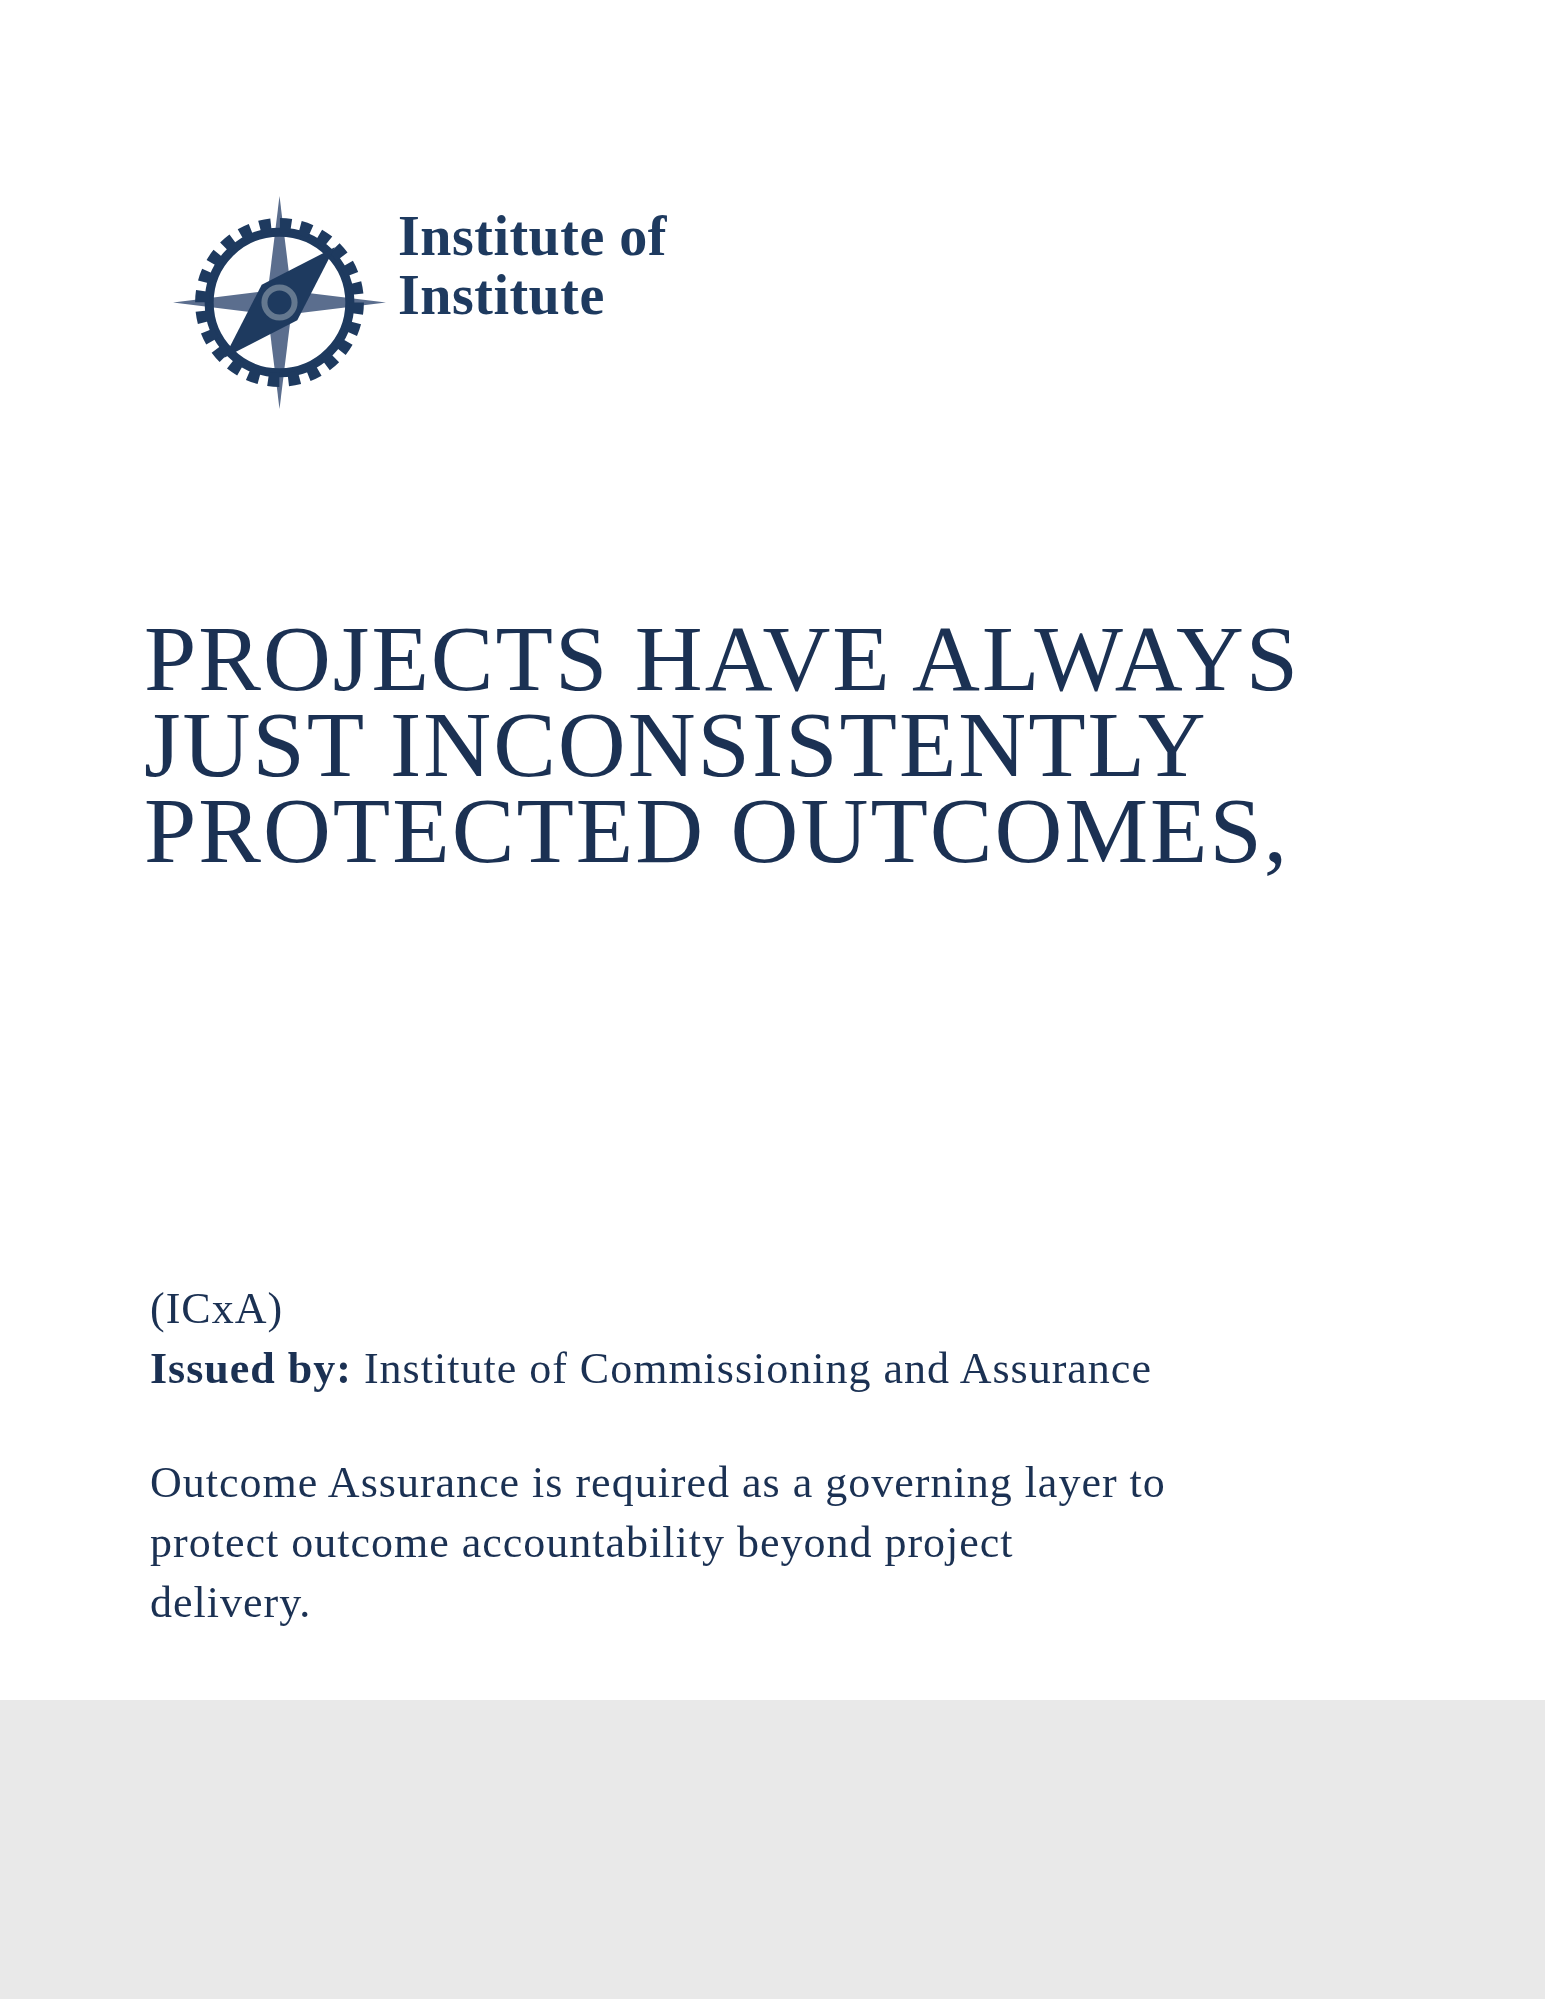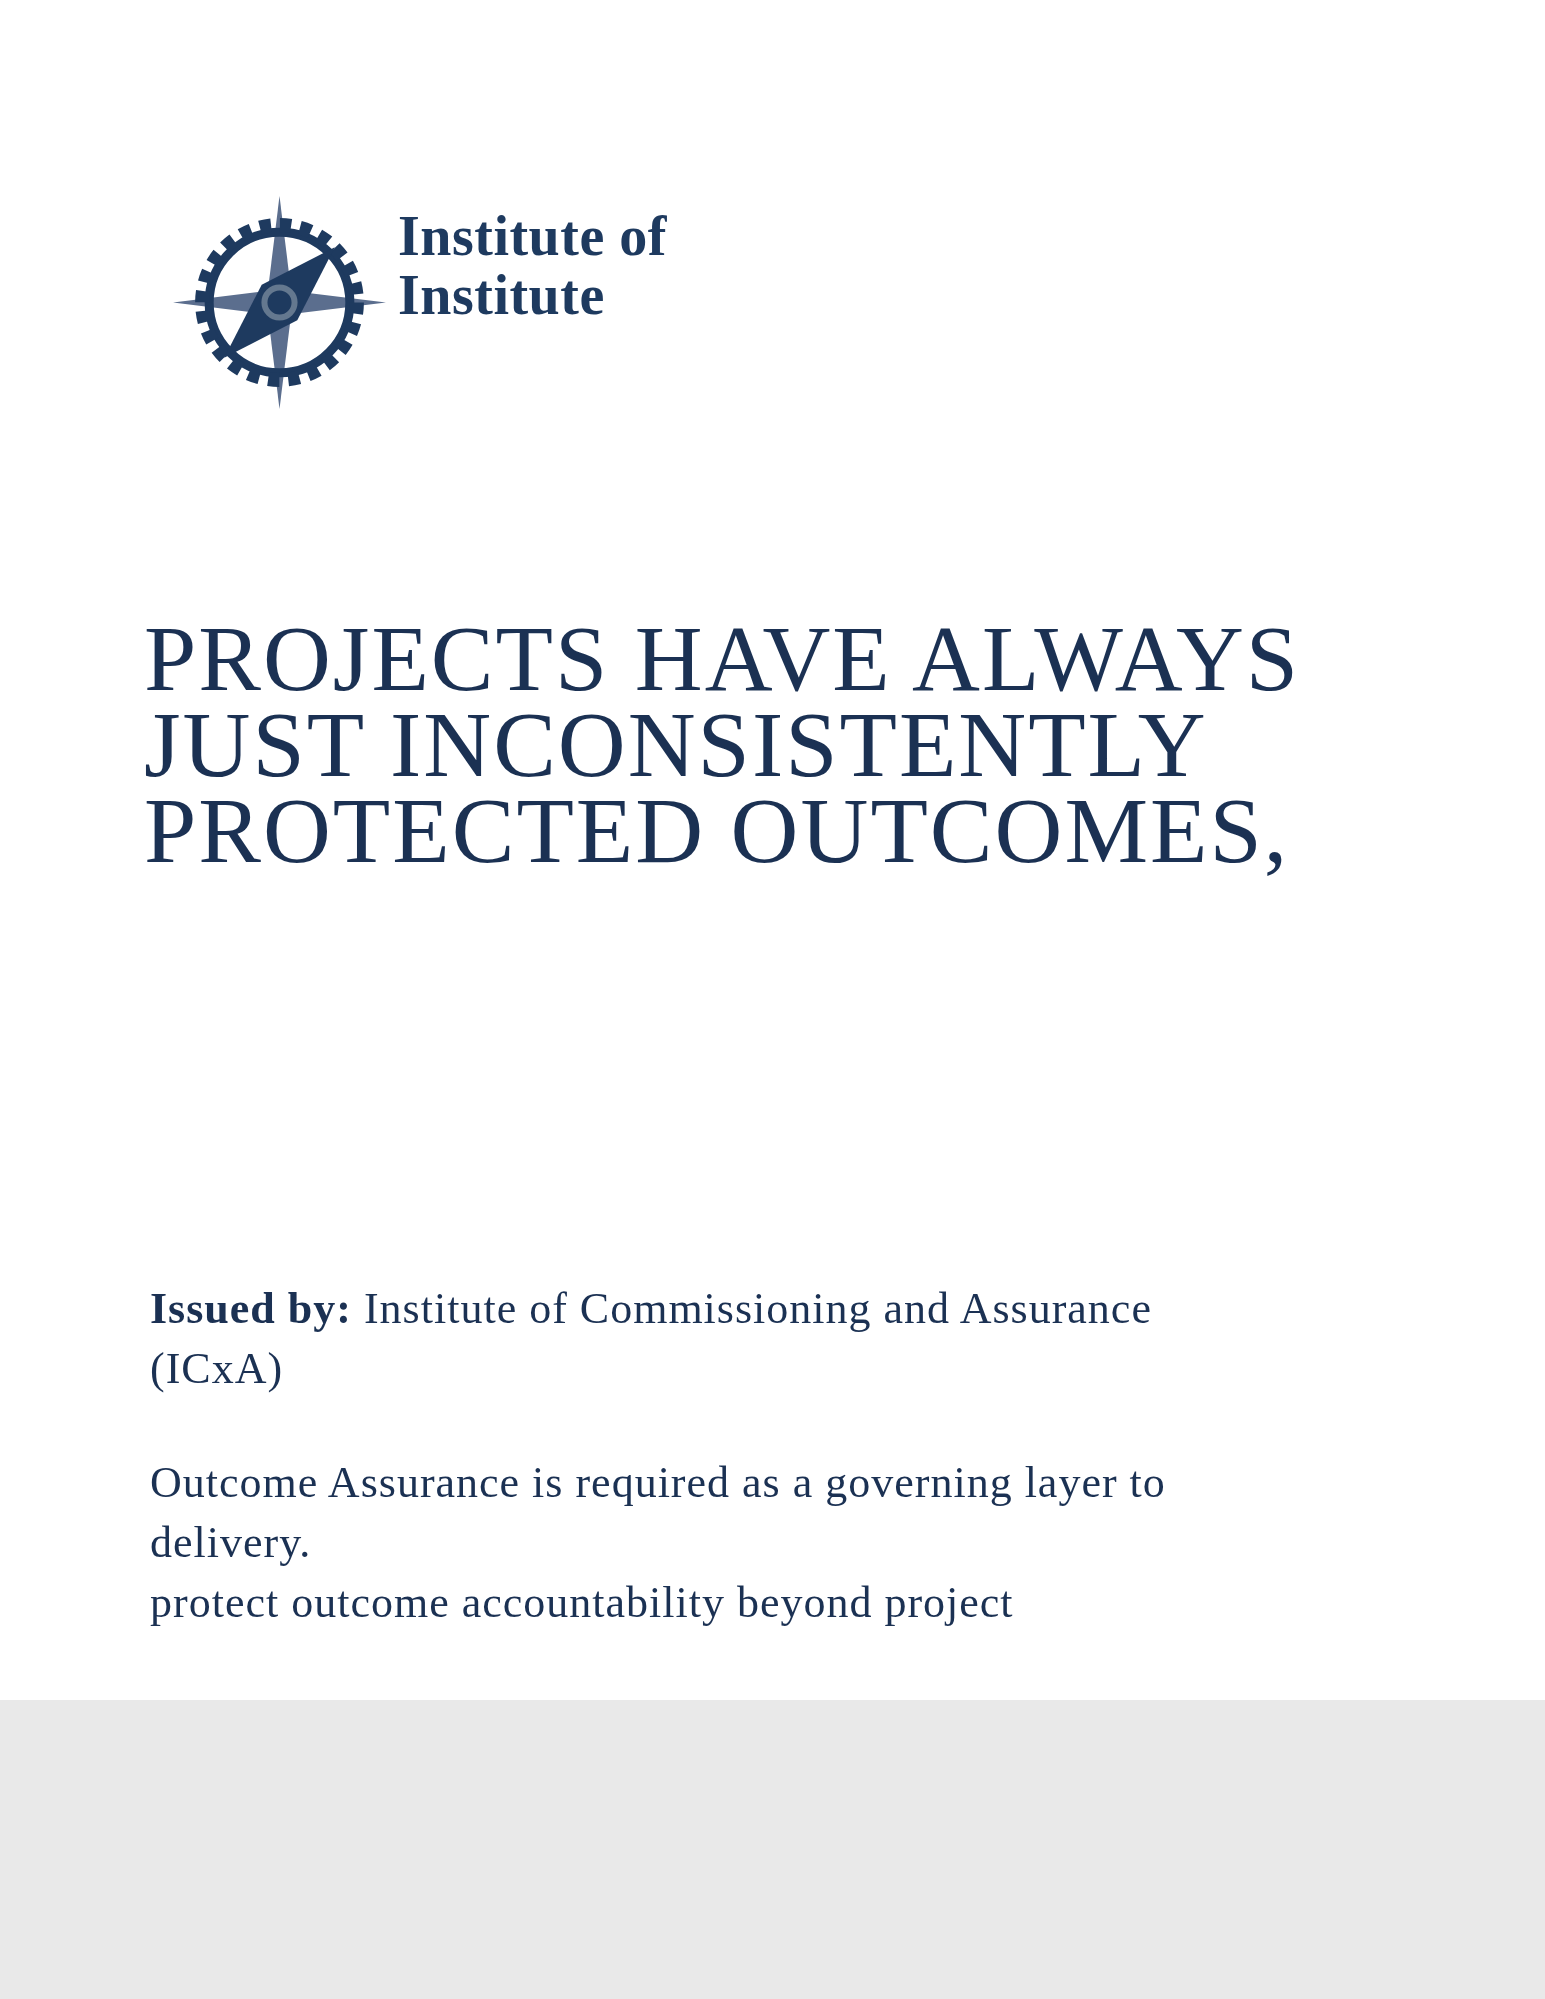--- a/index.html
+++ b/index.html
@@ -119,25 +119,25 @@
     <div>Institute</div>
   </div>
 
   <h1 class="headline">
     <div>PROJECTS HAVE ALWAYS</div>
     <div>JUST INCONSISTENTLY</div>
     <div>PROTECTED OUTCOMES,</div>
   </h1>
 
   <div class="issued">
+    <div>(ICxA)</div>
     <div><span class="label">Issued by:</span><span> Institute of Commissioning and Assurance</span></div>
-    <div>(ICxA)</div>
   </div>
 
   <div class="body-copy">
     <div>Outcome Assurance is required as a governing layer to</div>
+    <div>protect outcome accountability beyond project</div>
     <div>delivery.</div>
-    <div>protect outcome accountability beyond project</div>
   </div>
 
   <div class="divider"></div>
 
 </div>
 
 </body></html>

